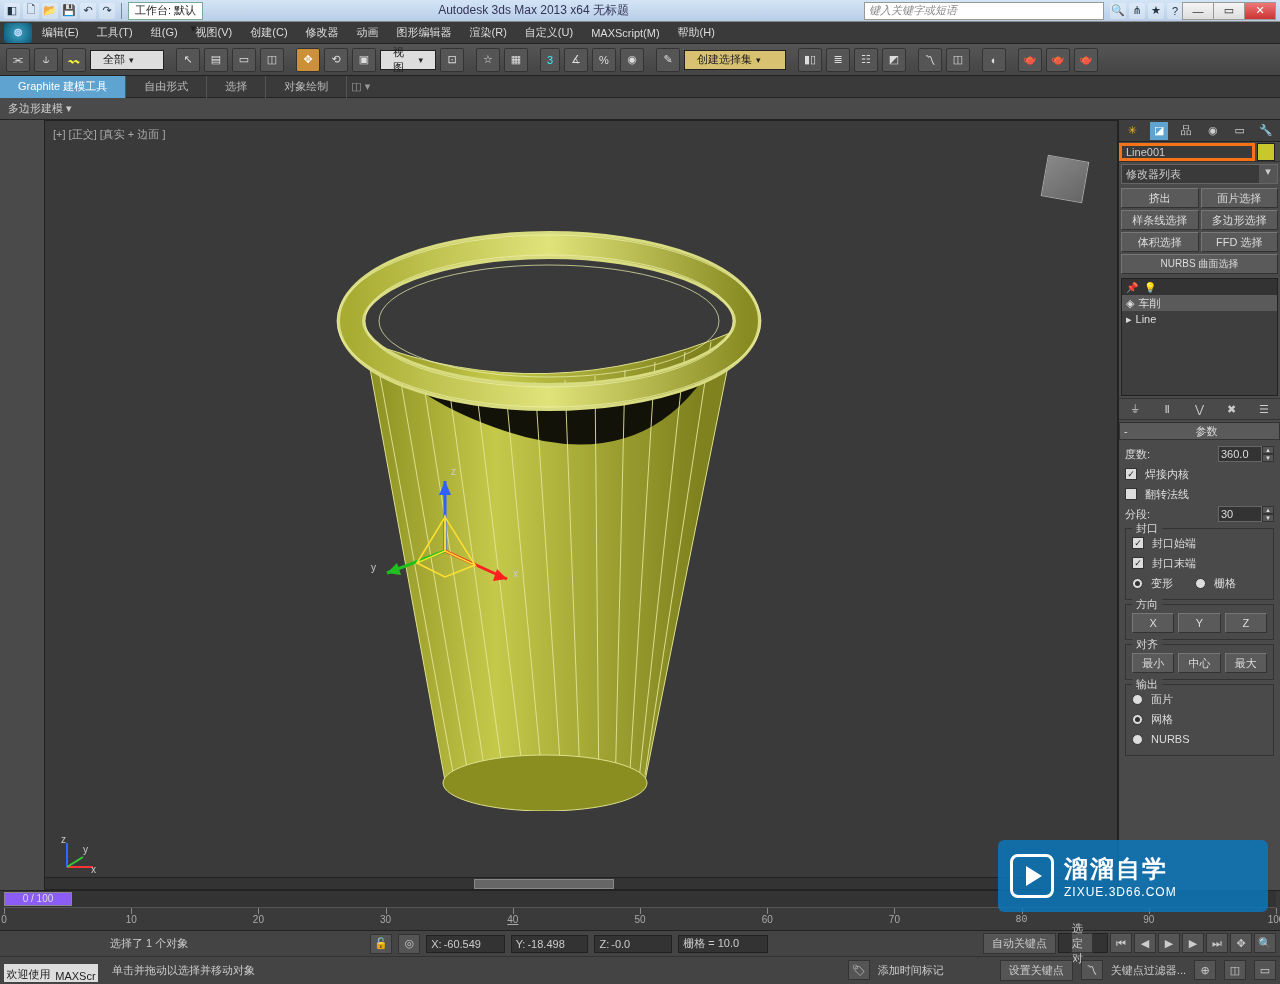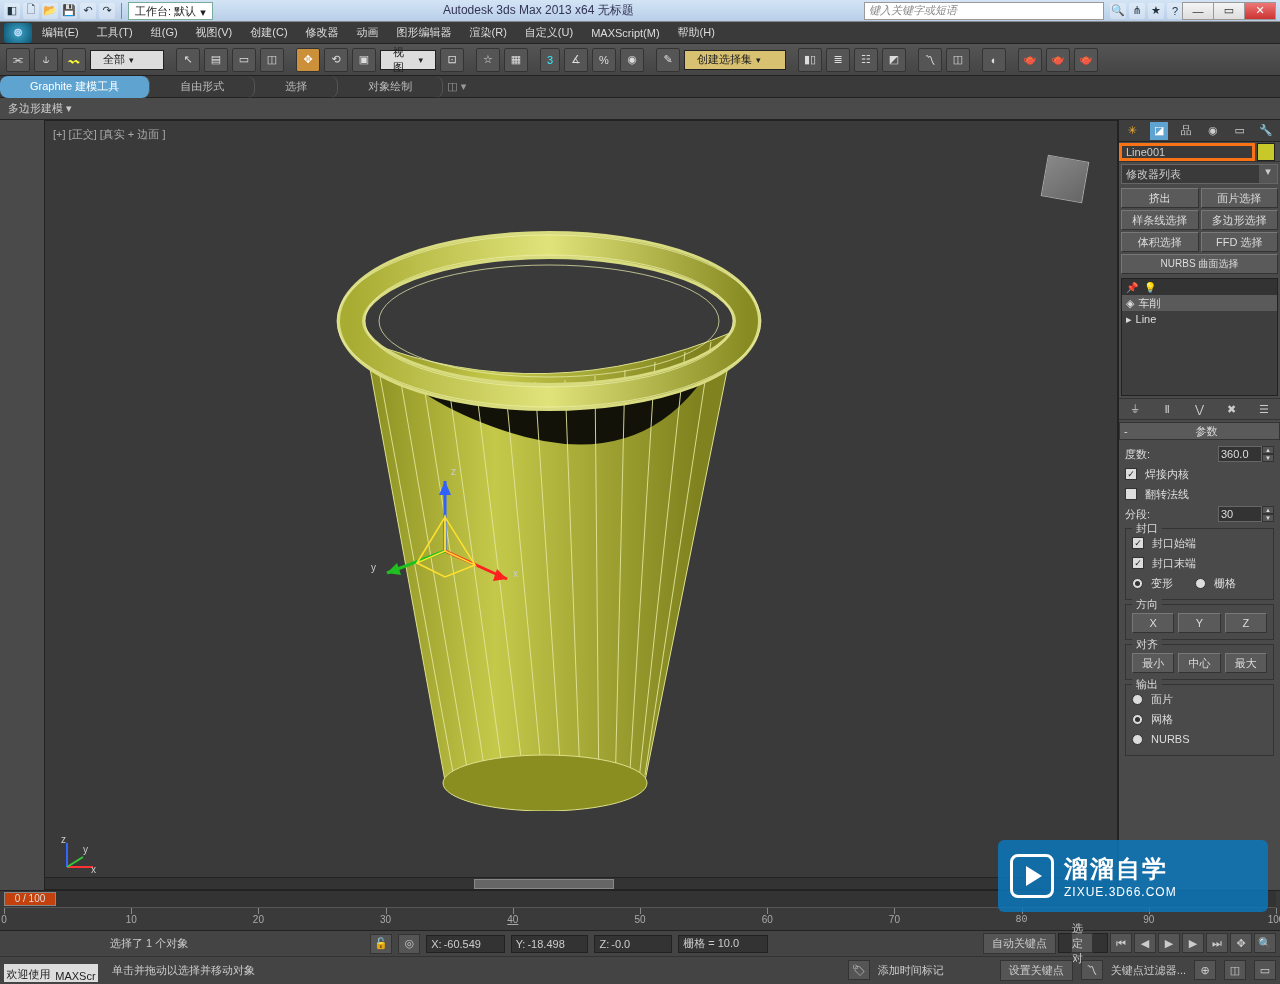--- a/index.html
+++ b/index.html
@@ -1,21 +1,21 @@
 <!DOCTYPE html>
 <html><head>
 <meta charset="utf-8">
 <style>
 * { margin: 0; padding: 0; box-sizing: border-box; font-family: "Microsoft YaHei", Arial, sans-serif; font-size: 11px; user-select: none; }
 body { background: #4a4a4a; color: #ccc; width: 1280px; height: 984px; overflow: hidden; position: relative; }
 .titlebar { height: 22px; background: linear-gradient(#d3e4f5,#b8cee8); display: flex; align-items: center; padding: 0 4px; color: #333; border-bottom:1px solid #888;}
 .tb-icons { display:flex; gap:3px; align-items:center; }
 .tb-ico { width:16px; height:16px; display:flex; align-items:center; justify-content:center; background:rgba(255,255,255,0.3); border-radius:2px; color:#234;}
 .sep { width:1px; height:16px; background:#789; margin:0 3px;}
-.tb-sel { background:#fff; border:1px solid #7a9; padding:0 6px; height:18px; display:flex; align-items:flex-end; gap:4px; color:#222;}
+.tb-sel { background:#fff; border:1px solid #7a9; padding:0 6px; height:18px; display:flex; align-items:flex-end; gap:4px; color:#222;flex-direction:column;}
 .titletext { flex:1; text-align:center; color:#335; font-size:12px;}
 .search { width:240px; height:18px; background:#fff; border:1px solid #999; color:#888; font-style:italic; padding:0 4px; display:flex; align-items:center;}
 .win-btns { display:flex; margin-left:auto;}
 .win-btn { width:32px; height:18px; display:flex; align-items:center; justify-content:center; border:1px solid #999; background:linear-gradient(#f5f5f5,#ddd); color:#333; margin-left:-1px;}
 .win-btn.close { background:linear-gradient(#e77,#c33); color:#fff;}
 
 .menubar { height:22px; background:#3a3a3a; display:flex; align-items:center; padding:0 4px; gap:2px; border-bottom:1px solid #222;}
 .app-ico { width:28px; height:20px; background:radial-gradient(circle,#3da5c8,#0e5573); border-radius:3px; display:flex; align-items:center; justify-content:center; color:#cdf; font-weight:bold;}
 .menu-item { padding:3px 8px; color:#ddd;}
 
@@ -24,21 +24,21 @@
 .tool-ico.active { background:#cc8f3a; color:#fff;}
 .tool-ico.yellow { color:#ff3;}
 .tool-ico.cyan { color:#3ef;}
 .tool-sep { width:4px;}
 .sel-box { height:20px; background:#ddd; color:#222; border:1px solid #222; padding:0 12px; display:flex; align-items:center; gap:4px;}
 .sel-box.dk { background:#333; color:#ccc;}
 .sel-box.yl { background:#d8c170; color:#222;}
 .sel-box small { font-size:9px;}
 
 .ribbon { height:22px; background:#3a3a3a; display:flex; align-items:center; border-bottom:1px solid #222;}
-.rib-tab { height:22px; padding:0 30px; display:flex; align-items:center; color:#bbb; border-right:1px solid #555;border-radius:8px;}
+.rib-tab { height:22px; padding:0 18px; display:flex; align-items:center; color:#bbb; border-right:1px solid #555;}
 .rib-tab.active { background:#5fa4d0; color:#fff;}
 .rib-end { margin-left:4px; color:#999;}
 
 .subrib { height:22px; background:#4a4a4a; display:flex; align-items:center; padding:0 8px; color:#ccc; border-bottom:1px solid #222;}
 
 .workspace { position:absolute; top:120px; left:0; right:0; bottom:94px; display:flex;padding-left:44px;}
 .viewport { flex:1; background:#3a3a3a; position:relative; border:1px solid #222;}
 .vp-label { position:absolute; top:6px; left:8px; color:#aaa; font-size:11px;}
 .viewcube-area { position:absolute; top:18px; right:12px; width:80px; height:80px; display:flex; align-items:center; justify-content:center;}
 .viewcube { width:42px; height:42px; background:linear-gradient(135deg,#888,#666); border:1px solid #aaa; transform:rotate(10deg);}
@@ -81,21 +81,21 @@
 .chk { width:12px; height:12px; background:#ddd; border:1px solid #333; display:inline-flex; align-items:center; justify-content:center; color:#222; font-size:9px; margin-right:4px;}
 .rdo { width:11px; height:11px; border-radius:50%; background:#ddd; border:1px solid #333; display:inline-flex; align-items:center; justify-content:center; margin-right:4px;}
 .rdo.on::after { content:""; width:5px; height:5px; border-radius:50%; background:#333;}
 .group { border:1px solid #333; margin:4px 0; padding:4px 6px 6px; position:relative;}
 .group .gt { position:absolute; top:-8px; left:6px; background:#4a4a4a; padding:0 4px; font-size:11px;}
 .btn-row { display:flex; gap:4px; margin-top:4px;}
 .btn-row .btn { flex:1;}
 
 .timeline { position:absolute; left:0; right:0; bottom:54px; height:40px; background:#3a3a3a; border-top:1px solid #222;}
 .tl-slider { height:16px; background:#333; position:relative; margin:0 4px;}
-.tl-thumb { position:absolute; left:0; width:52px; height:14px; top:1px; background:#c2410c; border:1px solid #888; color:#ddd; font-size:10px; text-align:center;}
+.tl-thumb { position:absolute; left:0; width:68px; height:14px; top:1px; background:#8b5cf6; border:1px solid #888; color:#ddd; font-size:10px; text-align:center;}
 .tl-ruler { height:22px; background:#3a3a3a; position:relative; margin:0 4px; border-top:1px solid #555;}
 .tl-tick { position:absolute; top:0; height:6px; width:1px; background:#888;}
 .tl-num { position:absolute; top:6px; font-size:10px; color:#aaa; transform:translateX(-50%);}
 
 .status { position:absolute; left:0; right:0; bottom:0; height:54px; background:#444; border-top:1px solid #222;}
 .status-top { height:26px; display:flex; align-items:center; padding:0 4px; gap:6px; border-bottom:1px solid #333;}
 .coord { display:flex; align-items:center; gap:2px; background:#333; height:18px; padding:0 4px; border:1px solid #222;}
 .coord input { width:56px; background:transparent; border:none; color:#ccc; font-size:11px;}
 .play-ctrl { display:flex; gap:2px; margin-left:auto;}
 .play-ctrl span, .status-btn { width:22px; height:20px; background:#555; border:1px solid #333; display:flex; align-items:center; justify-content:center;}

